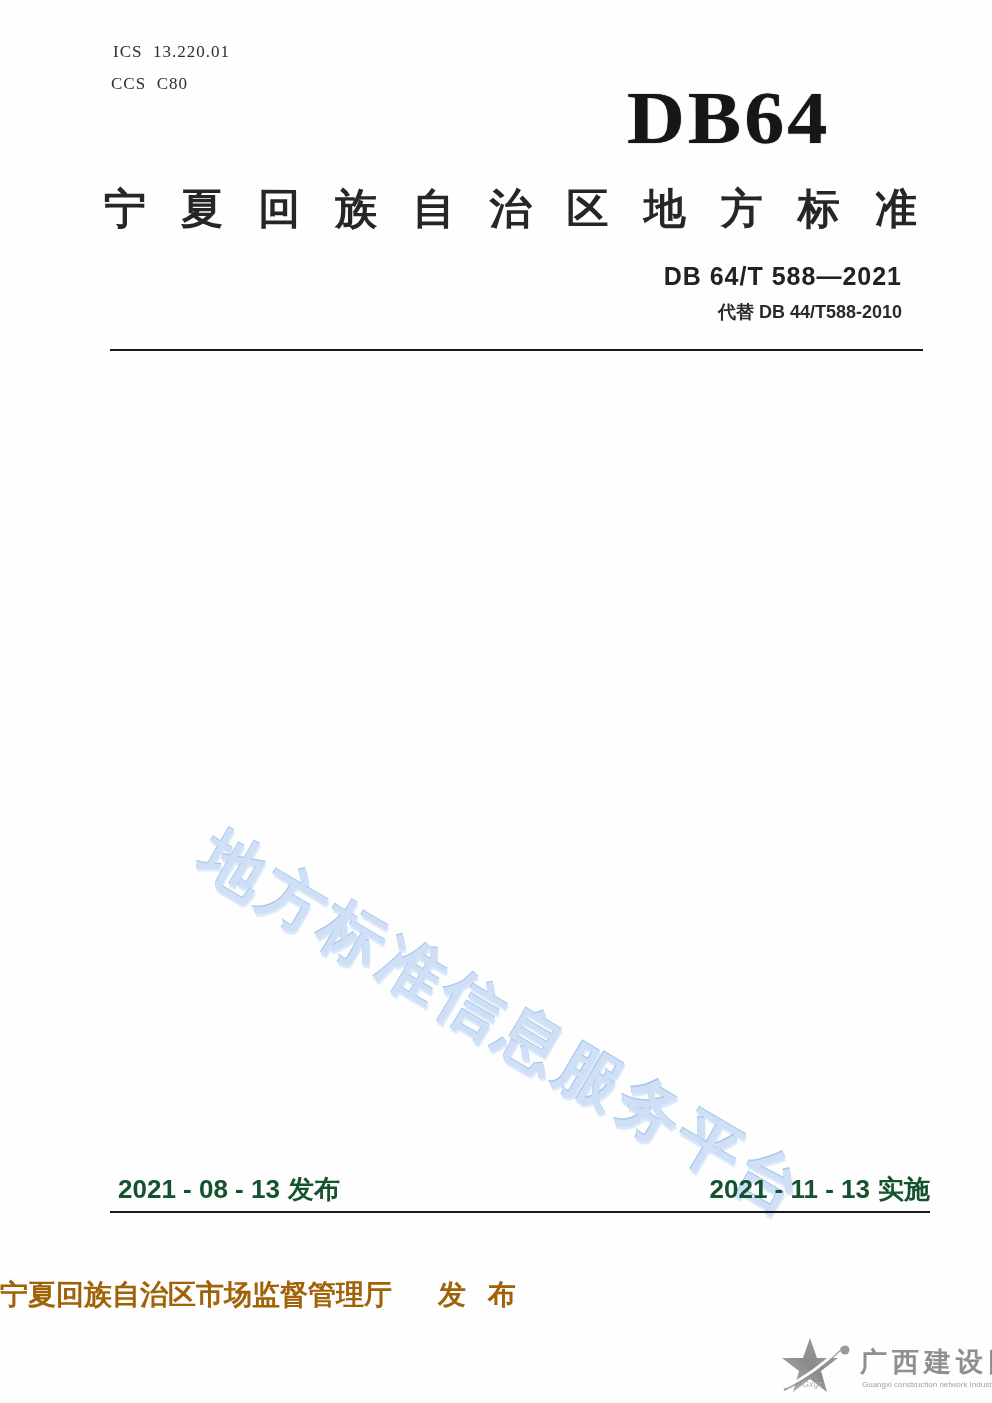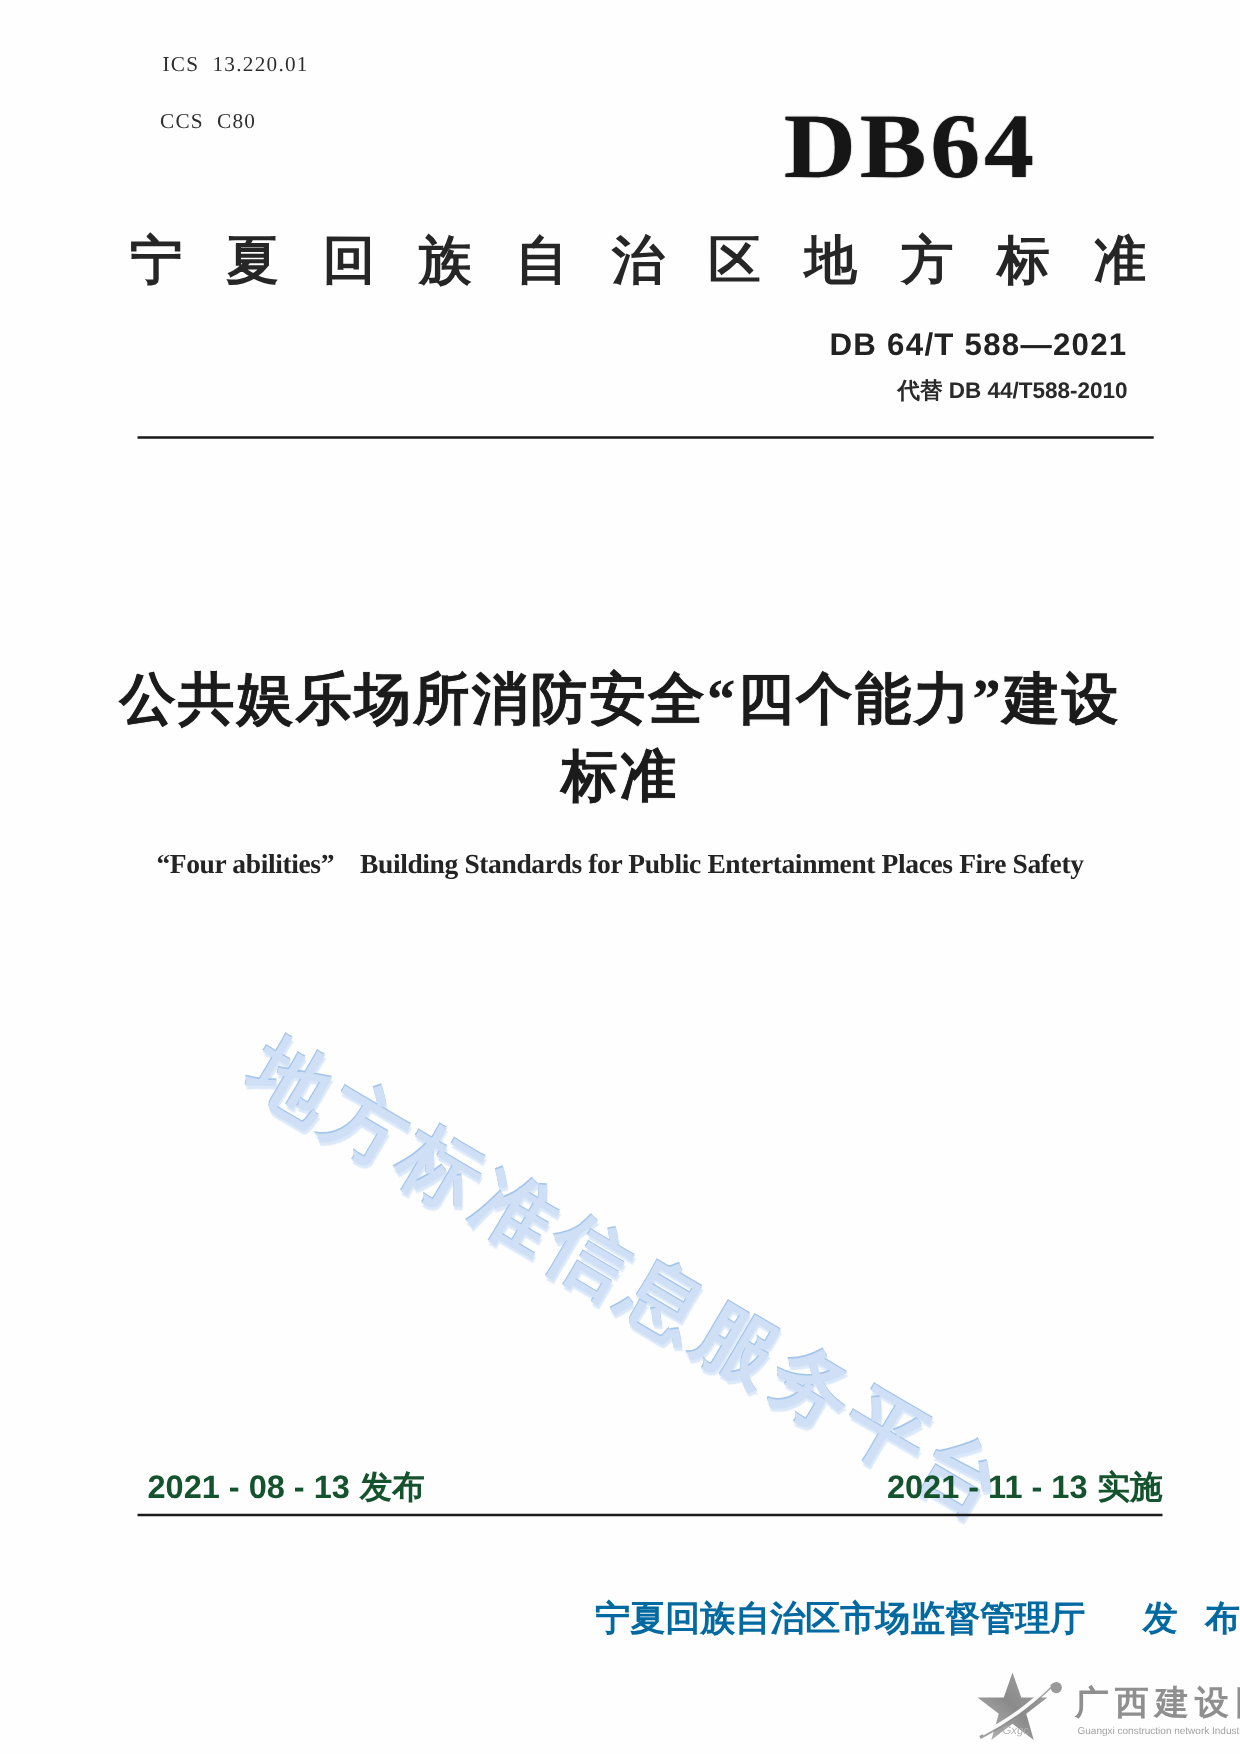--- a/index.html
+++ b/index.html
@@ -4,23 +4,23 @@
 <style>
   html, body { margin: 0; padding: 0; background: #ffffff; }
   .page {
     position: relative;
     width: 992px; height: 1403px;
     background: #fefefe;
     font-family: "Liberation Serif", serif;
     color: #1d1d1d;
     overflow: hidden;
   }
-  .meta { position: absolute; font-size: 17px; color: #2f2f2f; white-space: pre; letter-spacing: 1px; margin-left: 17px; }
+  .meta { position: absolute; font-size: 17px; color: #2f2f2f; white-space: pre; letter-spacing: 1px; }
   .ics  { left: 113px; top: 42px; }
-  .ccs  { left: 111px; top: 87px; }
+  .ccs  { left: 111px; top: 74px; }
 
   .db64 {
     position: absolute; left: 627px; top: 78px;
     font-family: "Liberation Serif", serif;
     font-size: 80px; font-weight: 700; line-height: 1;
     letter-spacing: 3px; color: #161616;
     transform: scaleY(0.92);
     text-shadow: 0 0 1px #333;
   }
 
@@ -62,21 +62,21 @@
   }
 
   .date-row { position: absolute; left: 0; top: 1172px; width: 100%; height: 36px;
     font-family: "Liberation Sans", sans-serif; font-size: 26px; font-weight: 600; color: #14532d; }
   .date-left  { position: absolute; left: 118px; white-space: pre; }
   .date-right { position: absolute; right: 62px; white-space: pre; margin-left: 24px; }
   .date-label { margin-left: 8px; font-weight: 700; }
 
   .publisher-row {
     position: absolute; left: 0; top: 1276px; width: 100%;
-    text-align: right; font-size: 28px; font-weight: 700; color: #0369a1;
+    text-align: left; font-size: 28px; font-weight: 700; color: #a16207;
     font-family: "Liberation Sans", sans-serif;
   }
   .publish-label { margin-left: 46px; word-spacing: 14px; }
 
   .corner-logo { position: absolute; left: 776px; top: 1336px; width: 216px; height: 66px; }
   .logo-star { position: absolute; left: 0; top: 0; }
   .logo-cn {
     position: absolute; left: 84px; top: 8px;
     font-size: 27px; font-weight: 700; letter-spacing: 5px;
     color: #8f8f8f; white-space: nowrap;
@@ -116,25 +116,20 @@
     <span>准</span>
   </div>
 
   <div class="std-block">
     <div class="std-code">DB 64/T 588—2021</div>
     <div class="std-replace">代替 DB 44/T588-2010</div>
   </div>
 
   <div class="rule rule-top"></div>
 
-  <div class="title-block">
-    <div class="title-cn">公共娱乐场所消防安全“四个能力”建设</div>
-    <div class="title-cn">标准</div>
-    <div class="title-en">“Four abilities”    Building Standards for Public Entertainment Places Fire Safety</div>
-  </div>
 
   <div class="watermark">地方标准信息服务平台</div>
 
   <div class="date-row">
     <div class="date-left"><span>2021 - 08 - 13</span><span class="date-label">发布</span></div>
     <div class="date-right"><span>2021 - 11 - 13</span><span class="date-label">实施</span></div>
   </div>
 
   <div class="rule rule-bottom"></div>
 

